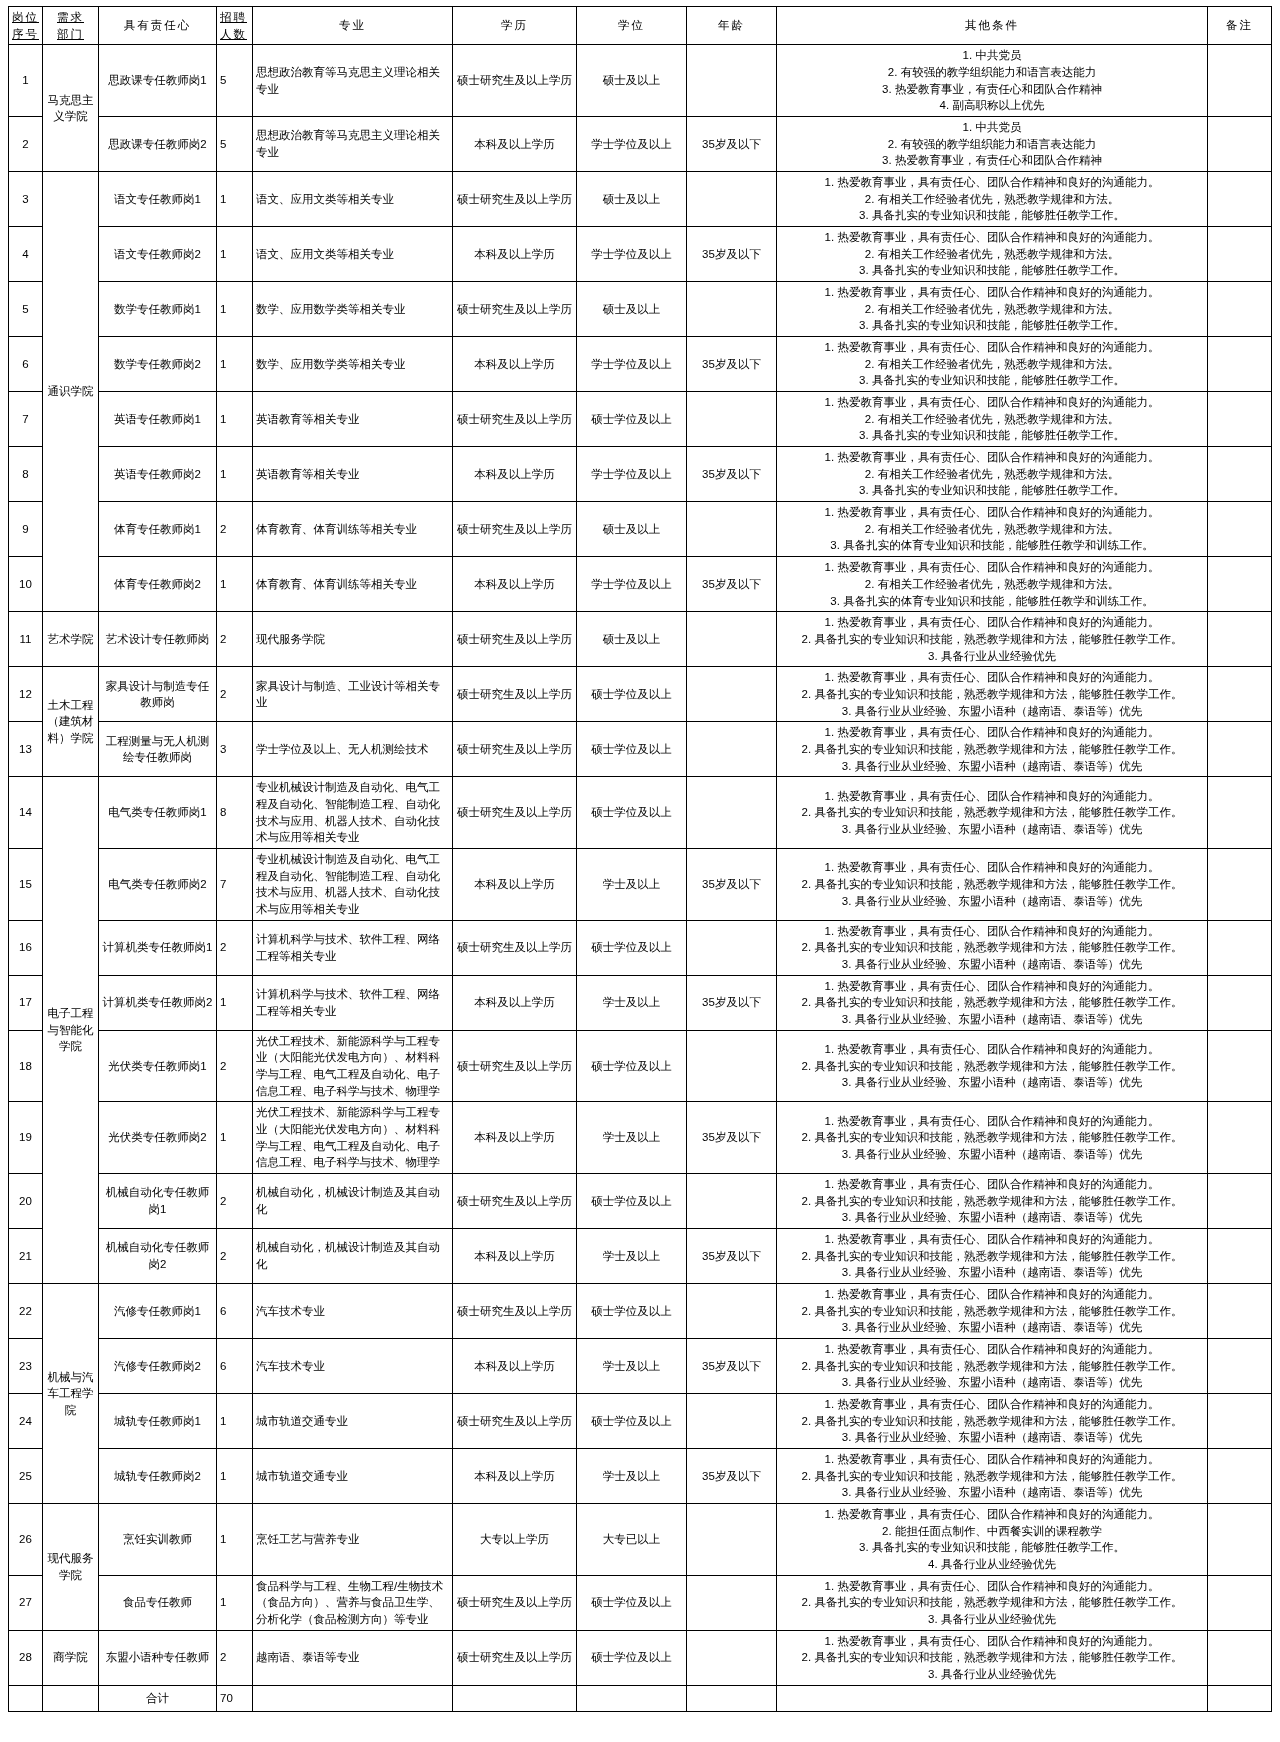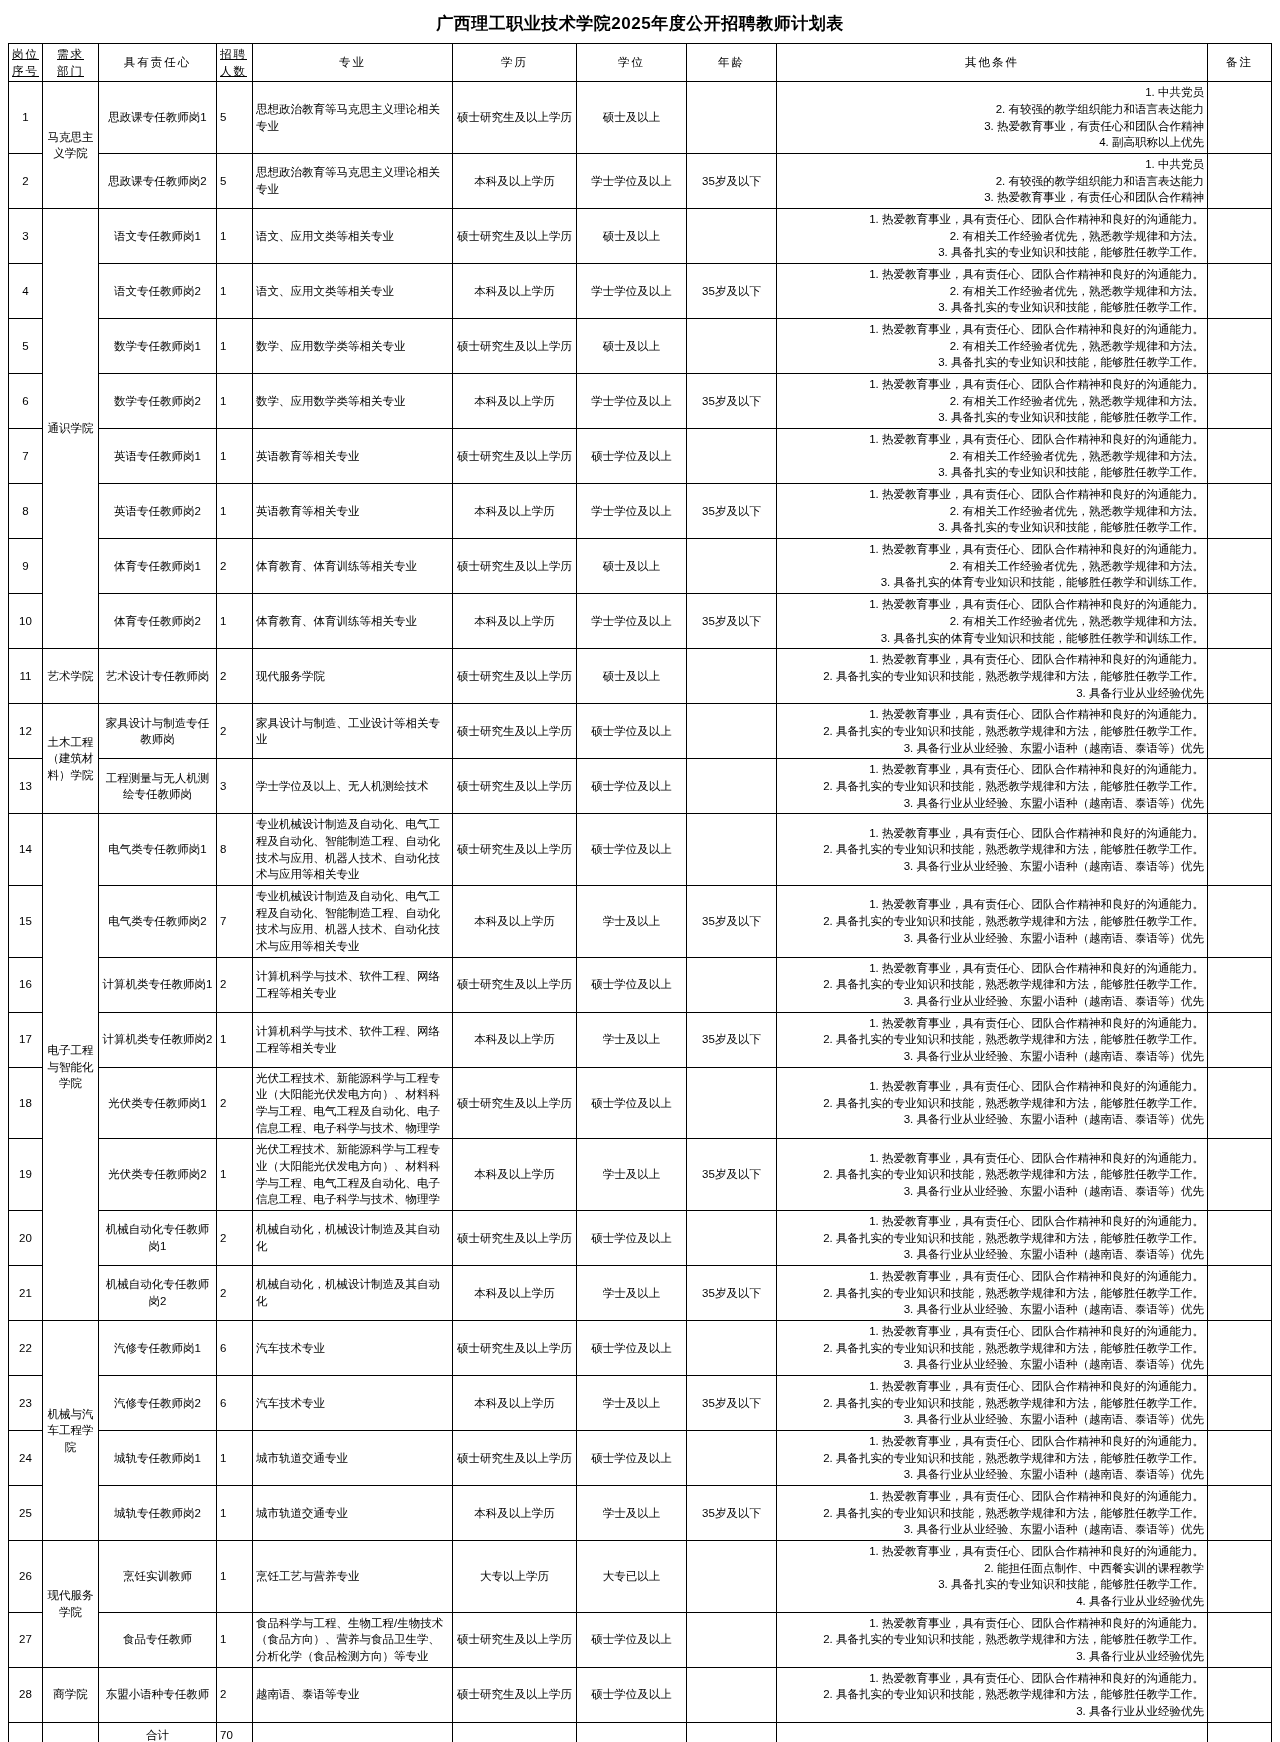--- a/index.html
+++ b/index.html
@@ -44,42 +44,41 @@
     letter-spacing: 2px;
   }
   .c-idx { width: 34px; text-align: center; }
   .c-dept { width: 56px; text-align: center; }
   .c-post { width: 118px; text-align: center; }
   .c-num { width: 36px; text-align: left; }
   .c-major { width: 200px; text-align: left; padding-left: 5px; margin-left: 11px; }
   .c-edu { width: 124px; text-align: center; }
   .c-degree { width: 110px; text-align: center; margin-left: 20px; }
   .c-age { width: 90px; text-align: center; }
-  .c-other { text-align: right; padding-left: 5px; }
+  .c-other { text-align: center; padding-left: 5px; }
   .c-remark { width: 64px; text-align: center; }
   td.dept-cell {
     text-align: center;
     font-size: 11.5px;
     line-height: 1.5;
   }
   .major-text { white-space: pre-wrap; }
   tfoot td {
     text-align: center;
     height: 26px;
   }
   .sum-label { text-align: center; }
   .blank { }
   .head-two-line { line-height: 1.2; text-decoration: underline; }
 </style>
 </head>
 <body>
 
 <div class="page">
 
-  <div class="doc-title">广西理工职业技术学院2025年度公开招聘教师计划表</div>
 
   <table class="plan">
     <thead>
       <tr>
         <th class="c-idx head-two-line" style="white-space:pre-line">岗位
 序号</th>
         <th class="c-dept head-two-line" style="white-space:pre-line">需求
 部门</th>
         <th class="c-post">具有责任心</th>
         <th class="c-num head-two-line" style="white-space:pre-line">招聘

